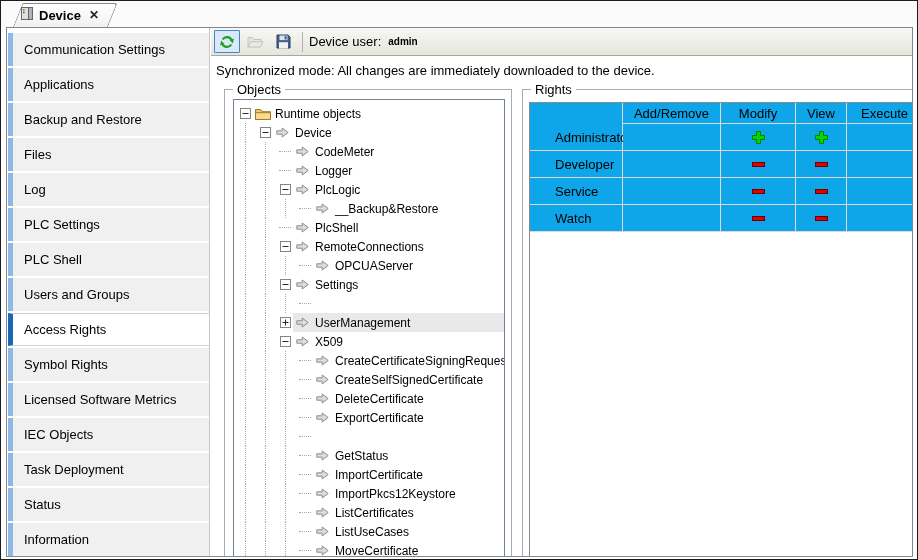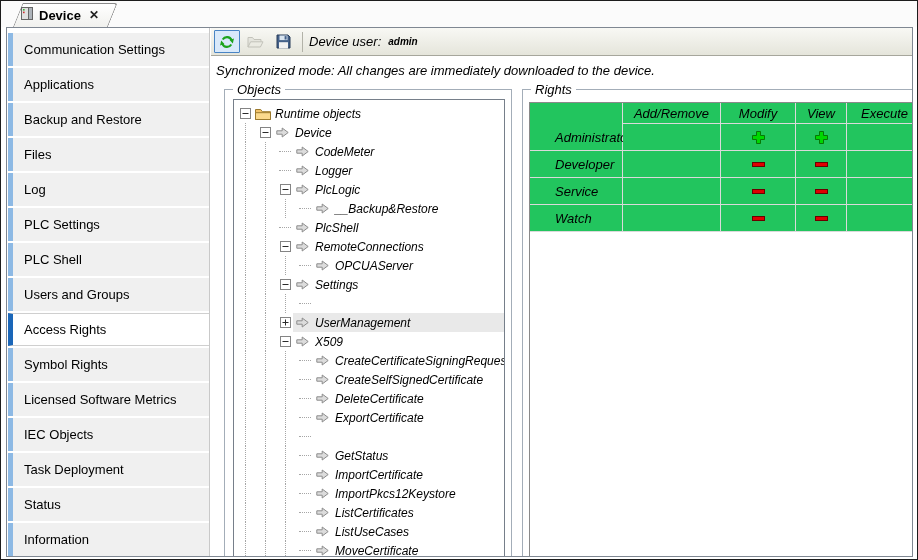--- a/index.html
+++ b/index.html
@@ -27,21 +27,21 @@
   
   .sidebar { position:absolute; left:0; top:0; bottom:0; width:203px;
              background:#fff; border-right:1px solid #c9c9c9; padding-top:5px; }
   .side-item { height:33px; margin:0 0 2px 1px; background:#f0f0f0;
                border-left:5px solid #8db9e4; line-height:33px; padding-left:11px;
                font-size:13px; color:#000; cursor:pointer; overflow:hidden; white-space:nowrap; }
   .side-item.selected { background:#fff; border-left-color:#1a66b8;
                border-top:1px solid #cfcfcf; border-bottom:1px solid #cfcfcf; line-height:31px; }
 
   
-  .main { position:absolute; left:204px; right:0; top:0; bottom:0;font-style:italic; }
+  .main { position:absolute; left:204px; right:0; top:0; bottom:0; }
 
   .toolbar { position:absolute; left:0; right:0; top:0; height:28px;
              background:linear-gradient(#f8f8f4,#e5e5db); border-bottom:1px solid #a6a69c;
              display:flex; align-items:center; padding-left:3px; }
   .tbtn { width:26px; height:23px; display:flex; align-items:center; justify-content:center;
           margin-right:2px; border:1px solid transparent; border-radius:1px; cursor:pointer; }
   .tbtn.active { border-color:#4884c4; background:#d9e9fa; }
   .tbtn.disabled { opacity:.5; cursor:default; }
   .tsep { width:1px; height:20px; background:#b2b2a8; margin:0 6px 0 4px; flex:none; }
   .tlabel { font-size:13px; color:#000; }
@@ -71,21 +71,21 @@
   .node-body.selected { background:#e9e9e9; }
   .node-icon { width:17px; display:flex; justify-content:center; flex:none; }
   .node-label { color:#000; padding-right:4px; }
 
   
   .rights-box { position:absolute; left:6px; top:12px; right:-40px; bottom:-4px;
                 border:1px solid #8a8a8a; background:#fff; overflow:hidden; }
   .rgrid { display:grid; grid-template-columns:93px 98px 75px 51px 75px;
            grid-template-rows:21px 27px 27px 27px 27px; }
   .rcell { display:flex; align-items:center; justify-content:center; font-size:13px;
-           border-right:1px solid #dadada; border-bottom:1px solid #dadada; background:#22c55e; }
+           border-right:1px solid #dadada; border-bottom:1px solid #dadada; background:#0ea5e9; }
   .rcell.corner { border-bottom:none; }
   .rcell.lastcol { border-right:none; }
   .rcell.rowlabel { justify-content:flex-start; padding-left:25px; }
   .rcell.data { cursor:pointer; }
 </style>
 </head>
 <body>
 
 <div class="window">
 

